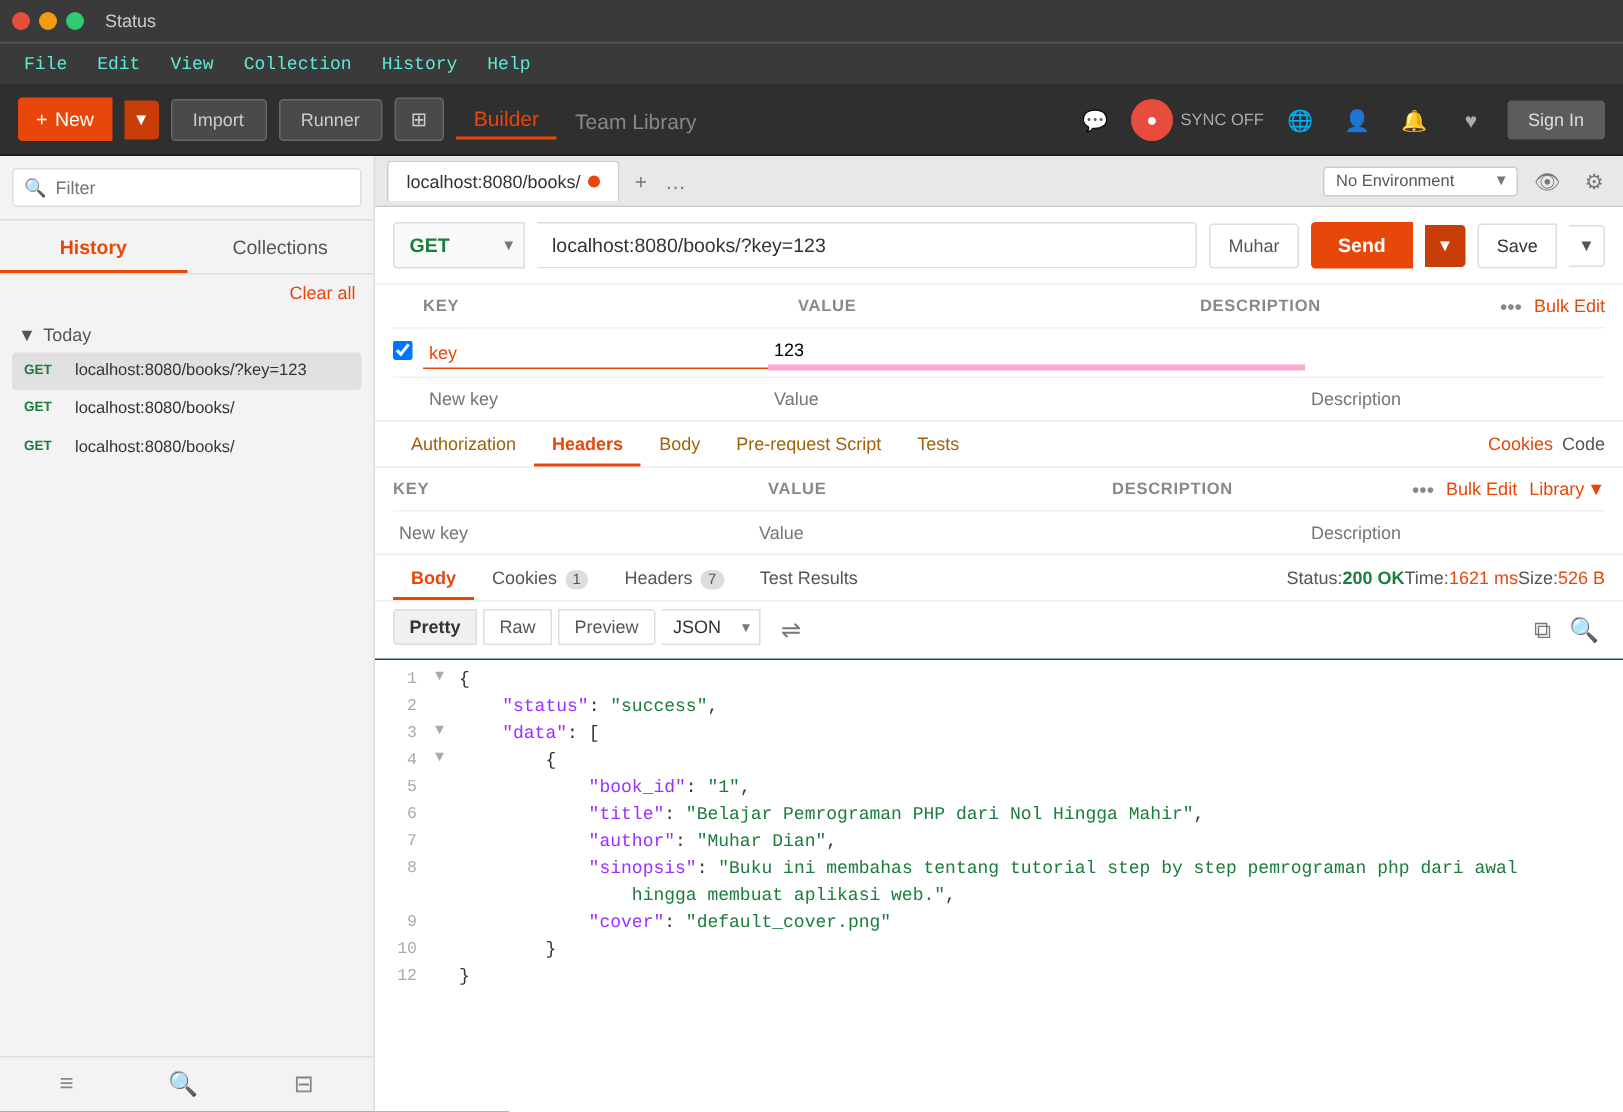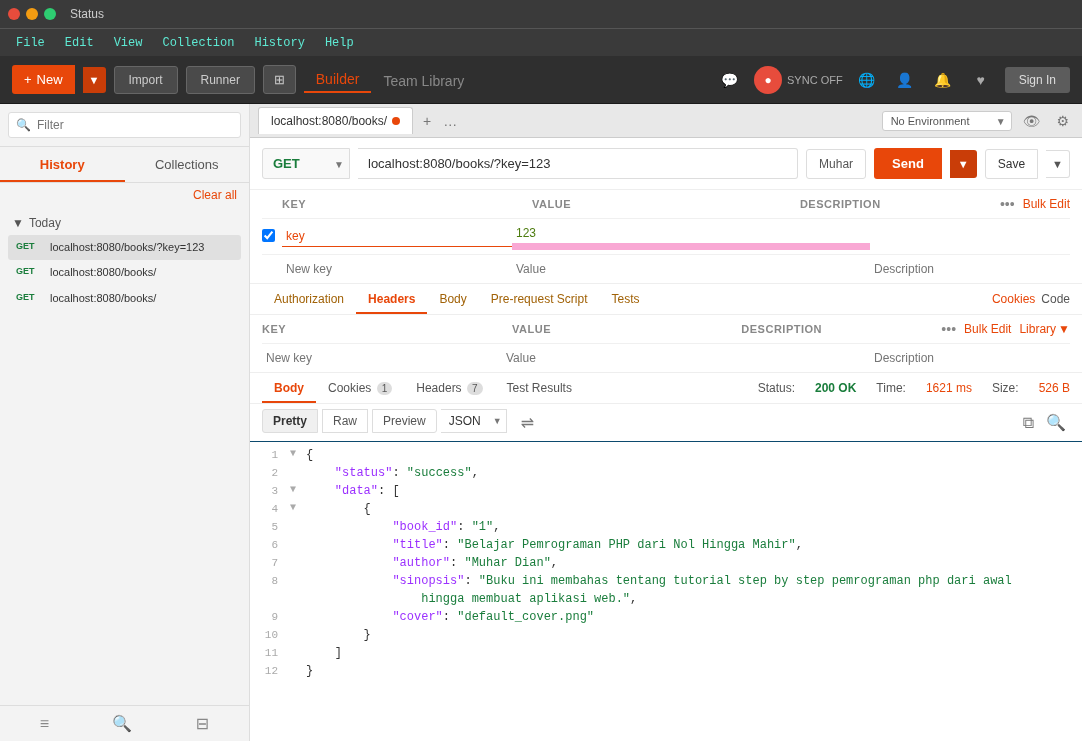--- a/index.html
+++ b/index.html
@@ -392,25 +392,25 @@
       font-size: 12px;
       color: #e8470a;
       padding: 3px 4px;
       border: none;
       outline: none;
       border-bottom: 1px solid #e8470a;
     }
     .param-val {
       flex: 1;
       font-size: 12px;
-      color: #4d7c0f;
+      color: #000000;
       padding: 3px 4px;
       border: none;
       outline: none;
-      border-bottom: 7px solid #f9a8d4;
+      border-bottom: 4px solid #f9a8d4;
     }
     .param-desc { flex: 0 0 200px; font-size: 12px; color: #aaa; padding: 3px 4px; border: none; outline: none; }
     .param-key-new { flex: 0 0 230px; font-size: 12px; color: #aaa; padding: 3px 4px; border: none; outline: none; }
     .param-val-new { flex: 1; font-size: 12px; color: #aaa; padding: 3px 4px; border: none; outline: none; }
     .param-desc-new { flex: 0 0 200px; font-size: 12px; color: #aaa; padding: 3px 4px; border: none; outline: none; }
 
     
     .req-sub-tabs {
       display: flex;
       align-items: center;
@@ -495,21 +495,21 @@
       background: #e8470a;
     }
     .badge { 
       background: #ddd; 
       border-radius: 8px; 
       padding: 1px 5px; 
       font-size: 10px; 
       color: #555; 
       margin-left: 2px; 
     }
-    .resp-status { margin-left: auto; display: flex; gap: 20px; font-size: 12px; color: #555; }
+    .resp-status { margin-left: auto; display: flex; gap: 0; font-size: 12px; color: #555; }
     .status-ok { color: #1a7d3c; font-weight: 600; }
     .time-val { color: #e8470a; }
     .size-val { color: #e8470a; }
 
     
     .resp-format-bar {
       display: flex;
       align-items: flex-start;
       padding: 5px 12px;
       gap: 4px;
@@ -855,25 +855,20 @@
             <span class="line-num">9</span>
             <span class="line-fold"></span>
             <span class="line-content"><span class="c-key">            "cover"</span><span class="c-brace">: </span><span class="c-str">"default_cover.png"</span></span>
           </div>
           <div class="code-line">
             <span class="line-num">10</span>
             <span class="line-fold"></span>
             <span class="line-content"><span class="c-brace">        }</span></span>
           </div>
           <div class="code-line">
-            <span class="line-num">11</span>
-            <span class="line-fold"></span>
-            <span class="line-content"><span class="c-brace">    ]</span></span>
-          </div>
-          <div class="code-line">
             <span class="line-num">12</span>
             <span class="line-fold"></span>
             <span class="line-content"><span class="c-brace">}</span></span>
           </div>
         </div>
     </div>
   </div>
 </div>
 
 </body></html>

